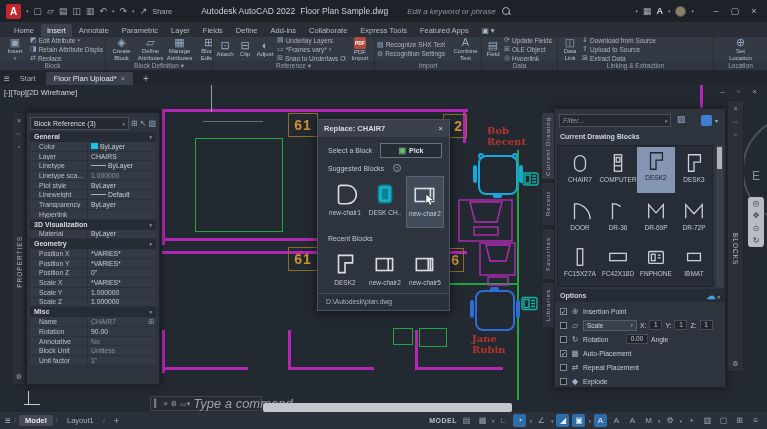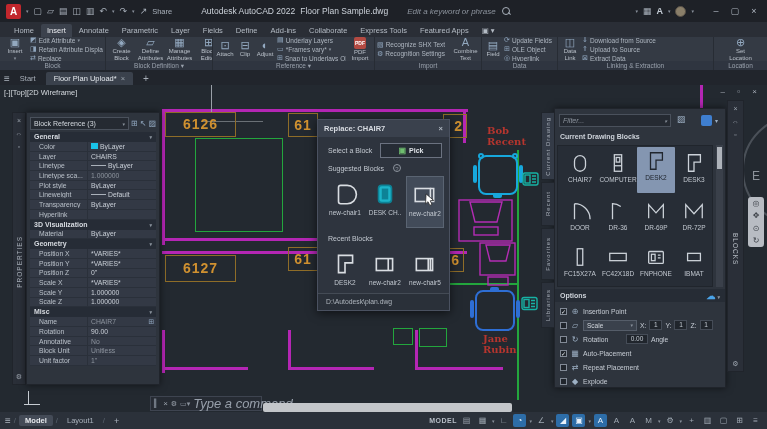--- a/index.html
+++ b/index.html
@@ -362,29 +362,27 @@
 
     <div class="gbox" style="left:195px;top:53px;width:88px;height:94px"></div>
     <div class="gline" style="left:517px;top:65px;width:2px;height:250px"></div>
     <div class="gline" style="left:420px;top:198px;width:98px;height:2px"></div>
     <div class="gbox" style="left:393px;top:243px;width:20px;height:17px"></div>
     <div class="gbox" style="left:419px;top:243px;width:28px;height:19px"></div>
 
     <div style="position:absolute;left:211px;top:0;width:1px;height:27px;background:#9aa0a8"></div>
     <div style="position:absolute;left:203px;top:36px;width:60px;height:1px;background:#6a7076"></div>
 
-    <div class="room" style="left:165px;top:27px;width:71px;height:25px">6126</div>
     <div class="room" style="left:288px;top:28px;width:30px;height:24px">61</div>
     <div class="room" style="left:443px;top:29px;width:24px;height:24px;text-align:right;padding-right:3px">2</div>
-    <div class="room" style="left:165px;top:170px;width:71px;height:27px;line-height:25px">6127</div>
     <div class="room" style="left:288px;top:162px;width:30px;height:24px">61</div>
     <div class="room" style="left:444px;top:163px;width:20px;height:24px;text-align:right;padding-right:3px">6</div>
 
     <div class="cadname" style="left:487px;top:40px"><span>Bob</span><br><span>Recent</span></div>
-    <div class="cadname" style="left:483px;top:248px"><span>Jane</span><br><span>Rubin</span></div>
+    <div class="cadname" style="left:472px;top:248px"><span>Jane</span><br><span>Rubin</span></div>
 
     <div class="chair" style="left:478px;top:70px;width:40px;height:40px;color:#17a8dc">
       <i class="l"></i>
         <i class="r"></i>
       <em style="left:-2px"></em>
         <em style="right:-2px"></em>
       <b style="bottom:-5px"></b>
     </div>
     <div class="chair" style="left:475px;top:205px;width:40px;height:41px;color:#2e6ed4">
       <i class="l"></i>

